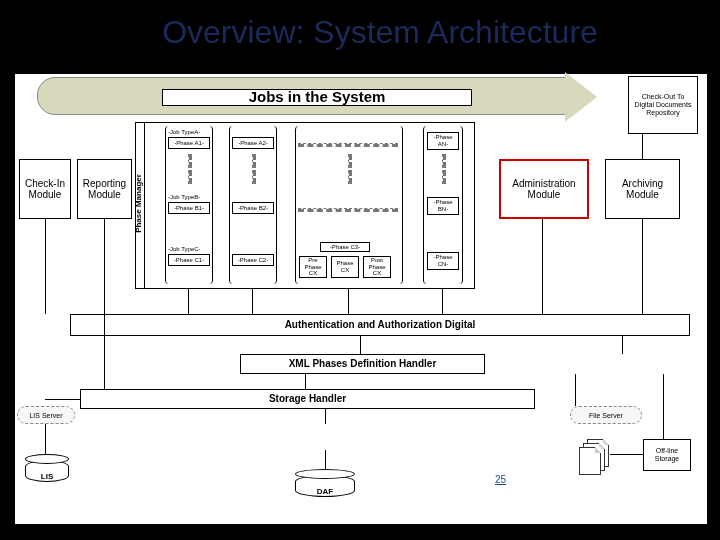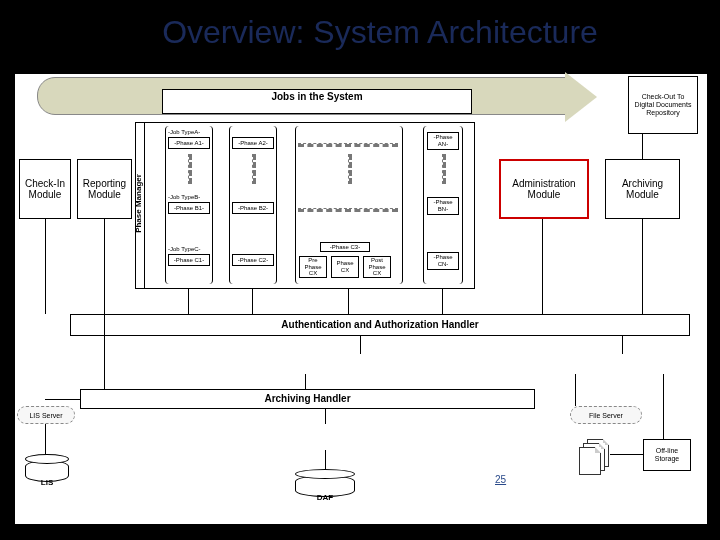--- a/index.html
+++ b/index.html
@@ -68,24 +68,24 @@
     width: 0; height: 0;
     border-left: 32px solid #d8d8bc;
     border-top: 25px solid transparent;
     border-bottom: 25px solid transparent;
   }
   .jobs-label {
     position: absolute;
     left: 147px;
     top: 15px;
     width: 310px;
-    height: 25px;
-    border: 1px solid #000;
-    background: #fff;
-    font-size: 10px;
+    height: 17px;
+    border: 1px solid #000;
+    background: #fff;
+    font-size: 15px;
     font-weight: bold;
     text-align: center;
     line-height: 14px;
   }
   .vline {
     position: absolute;
     width: 0;
     border-left: 1px solid #000;
   }
   .hline {
@@ -124,21 +124,21 @@
     width: 100%;
     height: 10px;
     border: 1px solid #000;
     border-radius: 50%;
     background: #fff;
     position: absolute;
     top: 0;
   }
   .db-cyl .cyl-lbl {
     position: absolute;
-    top: 24px;
+    top: 18px;
     width: 100%;
     text-align: center;
     font-size: 8px;
     font-weight: bold;
   }
   .cloud {
     position: absolute;
     border: 1px dashed #888;
     border-radius: 10px;
     background: #f7f7f7;
@@ -240,24 +240,25 @@
   <div class="box tiny" style="left:412px; top:123px; width:32px; height:18px">-Phase
 BN-</div>
   <div class="box tiny" style="left:412px; top:178px; width:32px; height:18px">-Phase
 CN-</div>
 
   <div class="vline dotted" style="left:173px; top:80px; height:30px"></div>
   <div class="vline dotted" style="left:237px; top:80px; height:30px"></div>
   <div class="vline dotted" style="left:333px; top:80px; height:30px"></div>
   <div class="vline dotted" style="left:427px; top:80px; height:30px"></div>
 
-  <div class="box big" style="left:55px; top:240px; width:620px; height:22px; font-weight:bold">Authentication and Authorization  Handler</div>
-
-
-  <div class="box big" style="left:65px; top:315px; width:455px; height:20px; font-weight:bold">Archiving Handler</div>
+  <div class="box big" style="left:55px; top:240px; width:620px; height:22px; font-weight:bold">Authentication and Authorization  Digital</div>
+
+  <div class="box big" style="left:225px; top:280px; width:245px; height:20px; font-weight:bold">XML Phases Definition Handler</div>
+
+  <div class="box big" style="left:65px; top:315px; width:455px; height:20px; font-weight:bold">Storage Handler</div>
 
 
   <div class="cloud" style="left:2px; top:332px; width:58px; height:18px">LIS Server</div>
 
   <div class="db-cyl" style="left:10px; top:380px; width:44px">
     <div class="cyl-body"></div>
       <div class="cyl-top"></div>
     <div class="cyl-lbl">LIS</div>
   </div>
 

